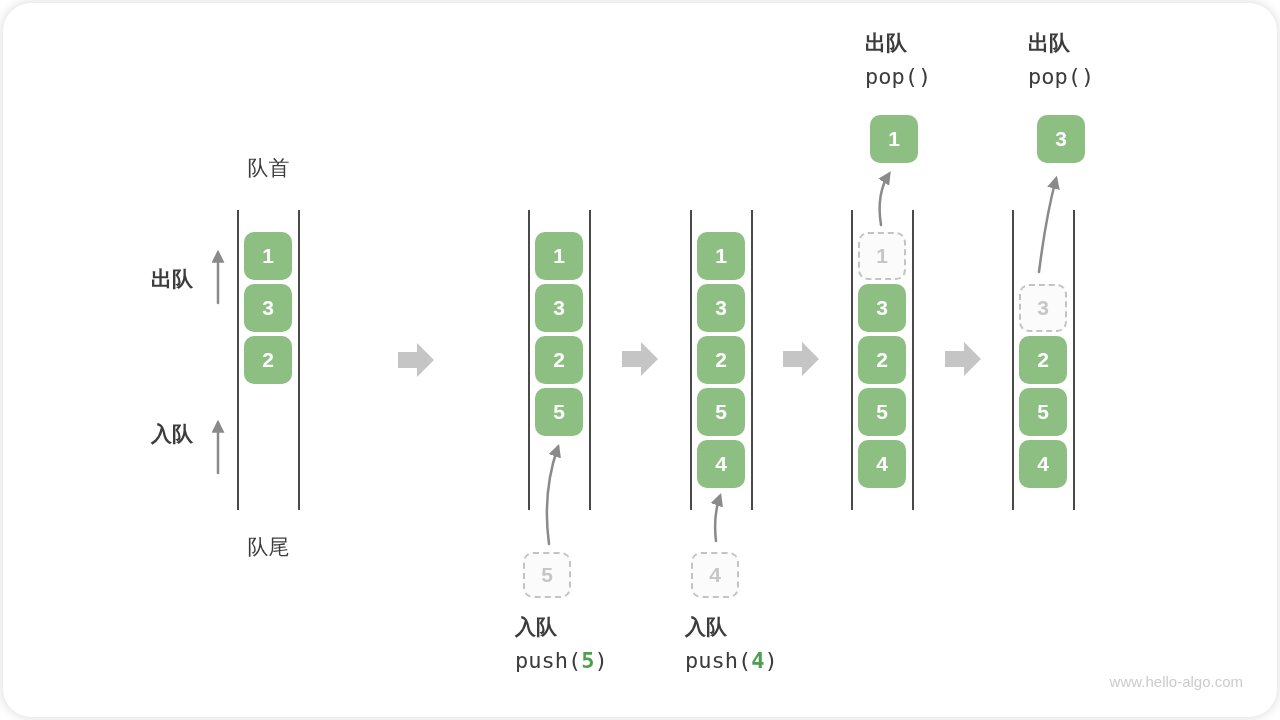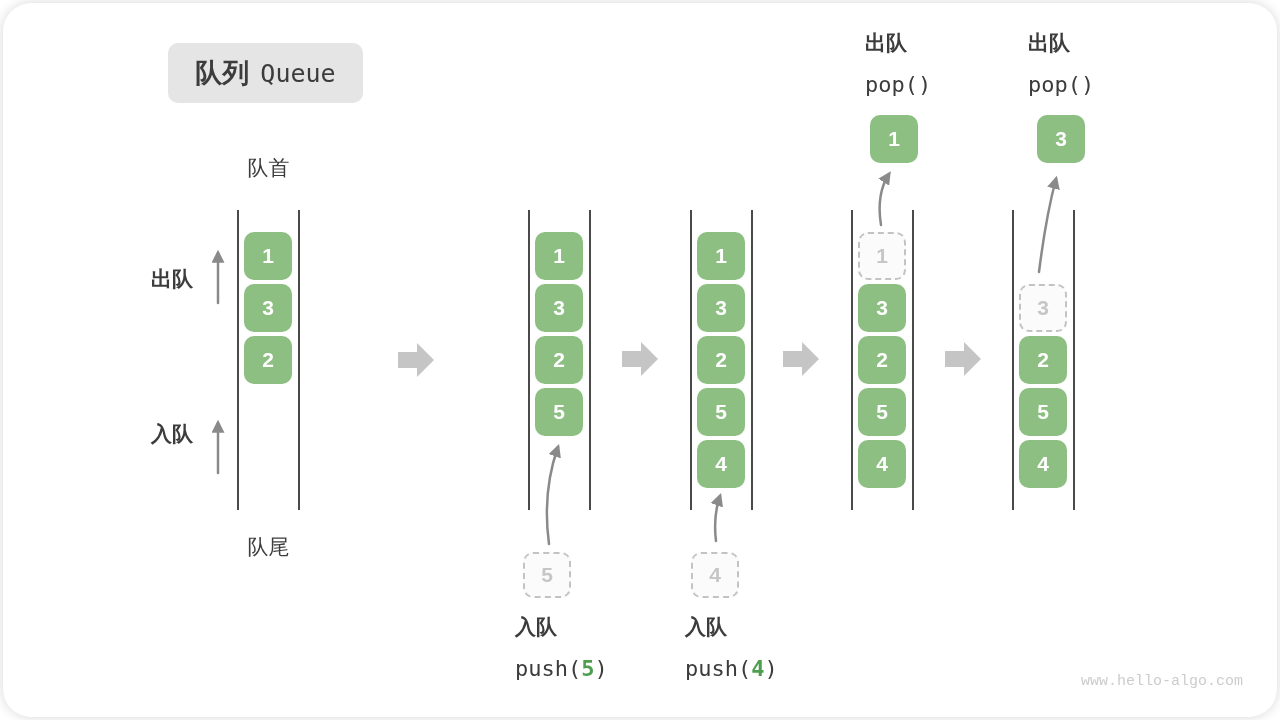--- a/index.html
+++ b/index.html
@@ -26,38 +26,34 @@
         color:#fff;font-size:21px;font-weight:700;display:flex;align-items:center;
         justify-content:center;}
   .ghost{position:absolute;width:48px;height:48px;box-sizing:border-box;border-radius:10px;
         border:2px dashed var(--dashed-border);background:var(--dashed-bg);
         color:var(--dashed-text);font-size:21px;font-weight:700;display:flex;
         align-items:center;justify-content:center;}
   .ghost.staged{height:46px;}
   .op{position:absolute;white-space:nowrap;}
   .op .zh{display:block;font-size:21px;font-weight:600;color:var(--text);line-height:26px;}
   .op .code{display:block;font-family:"DejaVu Sans Mono",monospace;font-size:22px;
-        color:var(--text);line-height:26px;margin-top:16px;}
+        color:var(--text);line-height:26px;margin-top:8px;}
   .op .code .arg{color:var(--green-dark);font-weight:700;}
   svg.overlay{position:absolute;left:0;top:0;pointer-events:none;}
   svg .thin{stroke:var(--thin-arrow);stroke-width:2.5;fill:none;stroke-linecap:round;}
   svg .block{fill:var(--block-arrow);}
-  .watermark{position:absolute;right:37px;top:673px;font-family:Liberation Mono, monospace;
+  .watermark{position:absolute;right:37px;top:673px;font-family:Liberation Sans, sans-serif;
         font-size:15px;color:var(--watermark);}
 </style>
 </head>
 <body>
 
 <div class="canvas">
   <div class="card"></div>
 
-  <div class="title-badge">
-    <span class="title-zh">队列</span>
-    <span class="title-en">Queue</span>
-  </div>
 
   <div class="cap-lbl" style="left:237px;top:154px;">队首</div>
   <div class="cap-lbl" style="left:237px;top:533px;">队尾</div>
   <div class="side-lbl" style="left:151px;top:265px;">出队</div>
   <div class="side-lbl" style="left:151px;top:420px;">入队</div>
 
   <svg class="overlay" width="1280" height="720">
     <defs>
       <marker id="ah" viewBox="0 0 10 10" refX="7.5" refY="5" markerWidth="5.2" markerHeight="5.2" orient="auto-start-reverse">
         <path d="M0,0 L10,5 L0,10 z" fill="#8a8a8a"></path>

